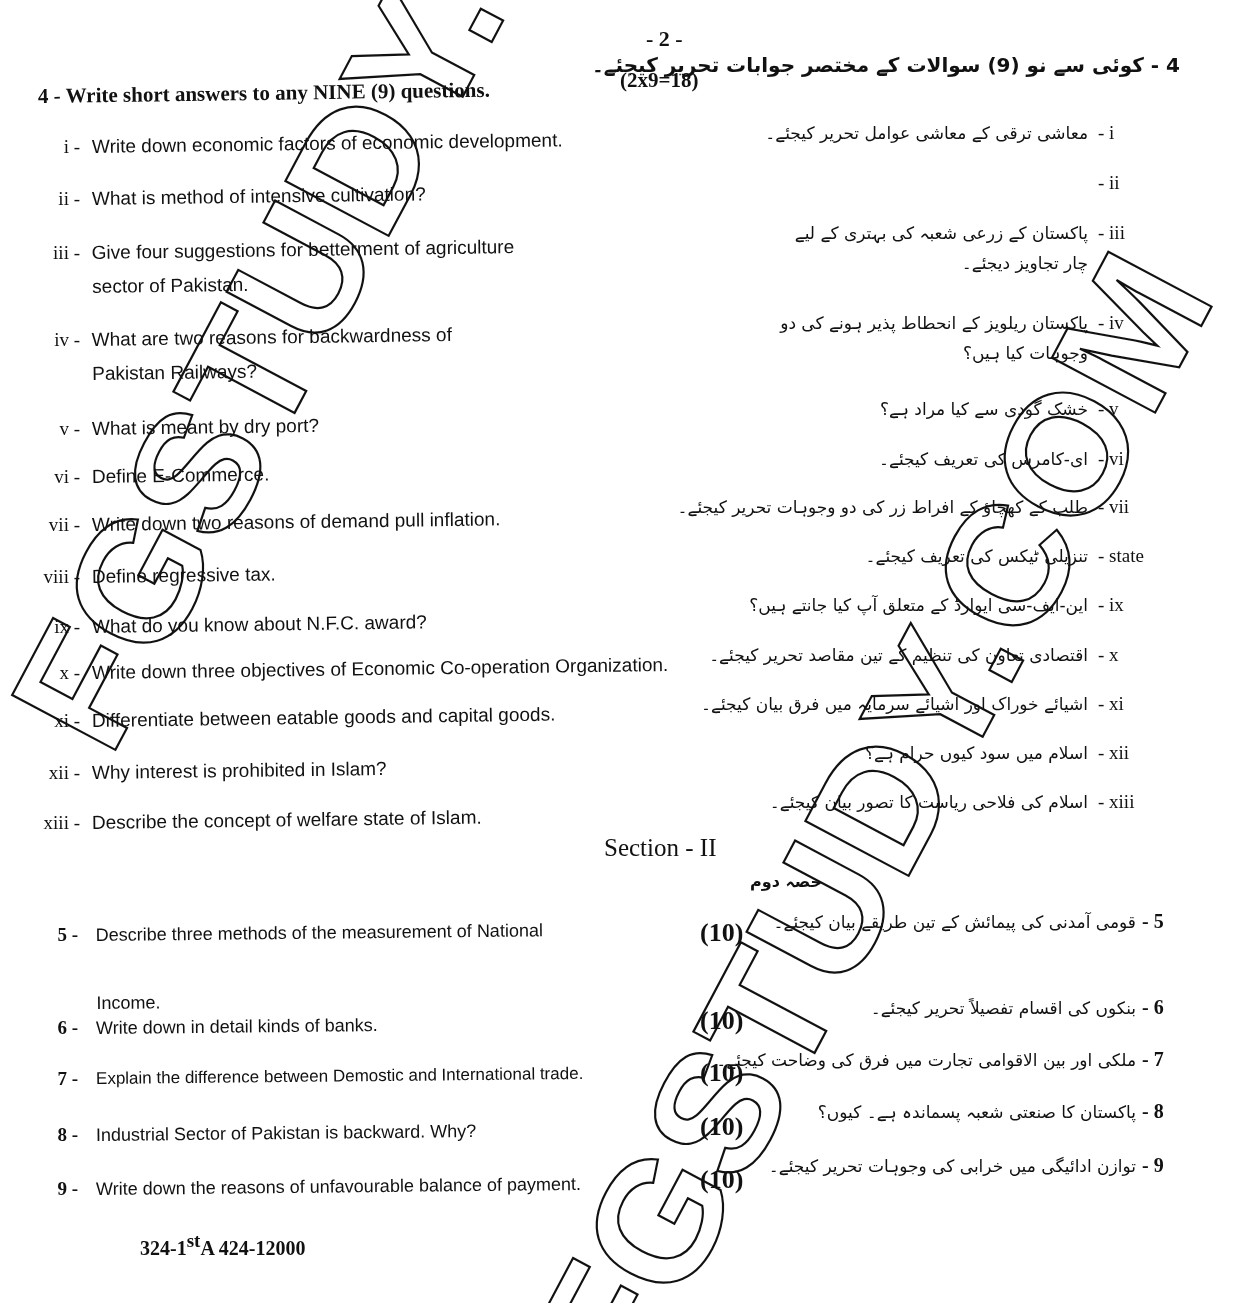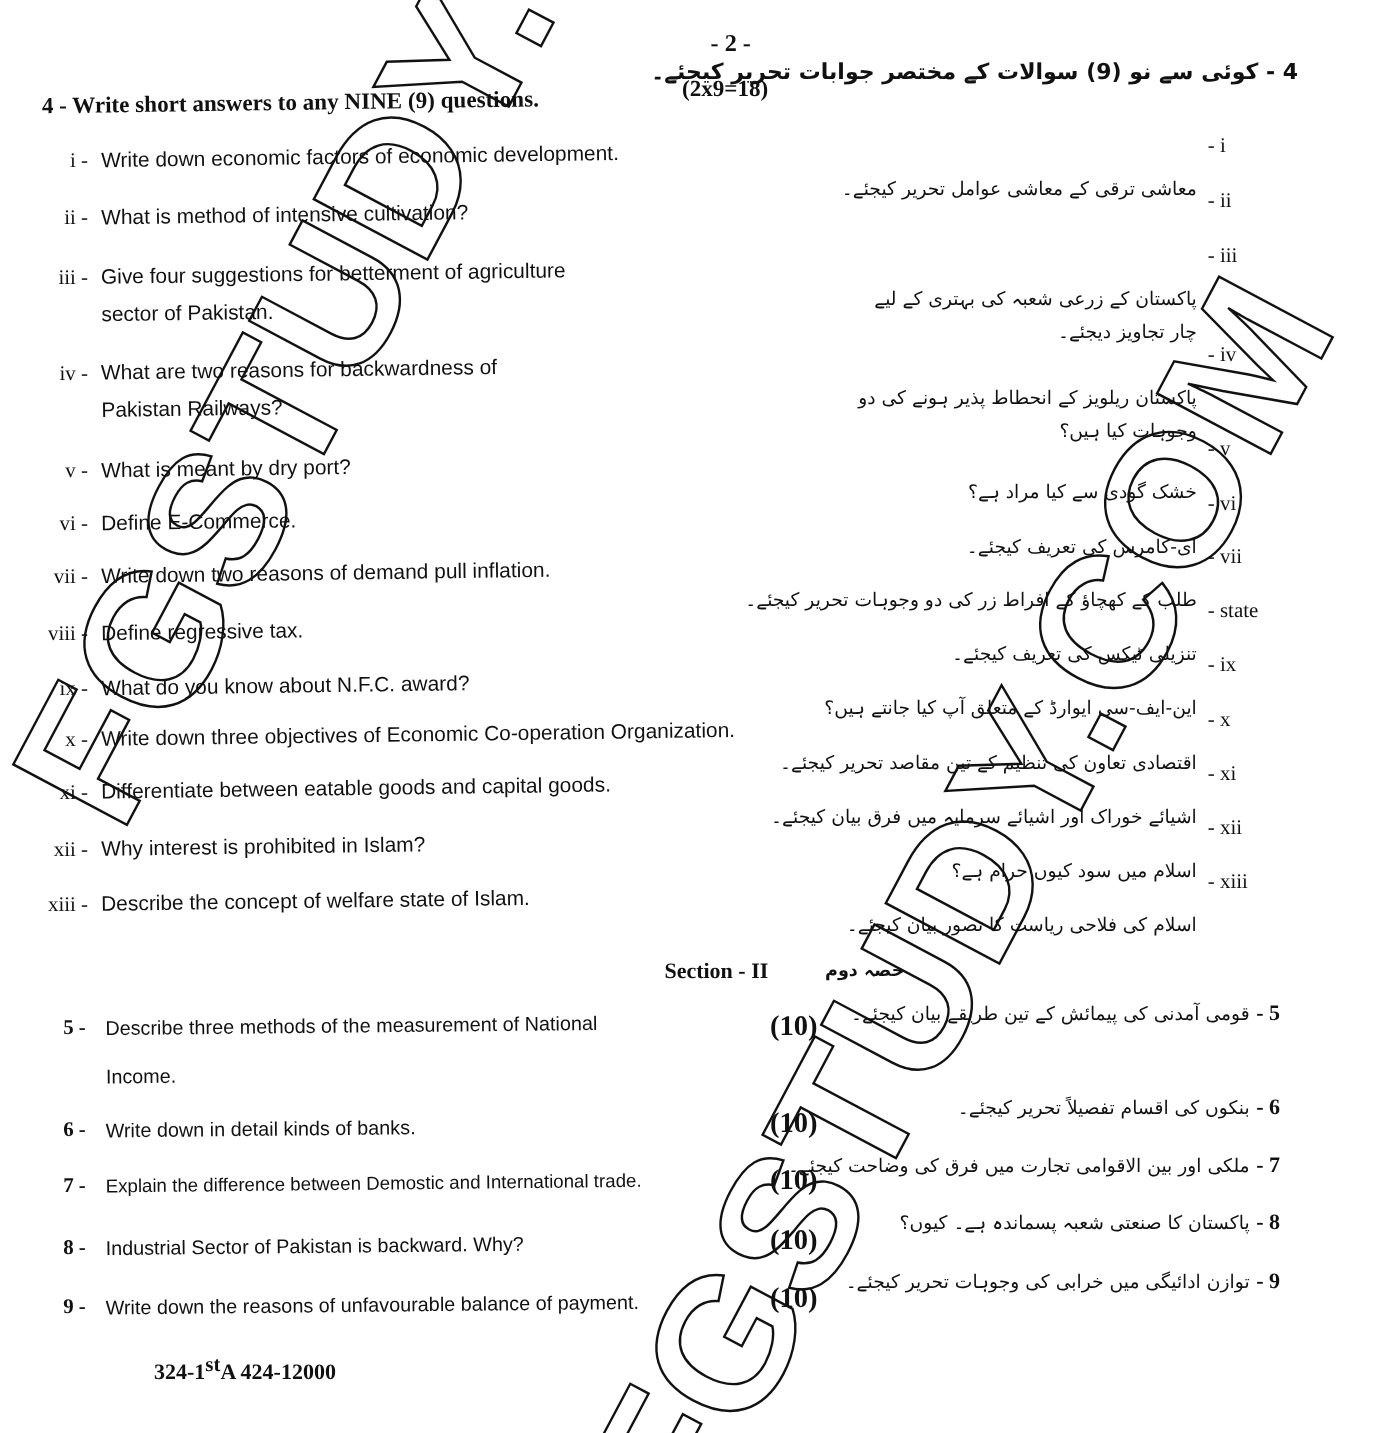--- a/index.html
+++ b/index.html
@@ -15,23 +15,23 @@
   .q4-marks { left: 620px; top: 68px; font-size: 21px; font-weight: bold; }
   .urdu-head { right: 70px; top: 53px; font-size: 20px; font-weight: bold; }
 
   .item { position: absolute; left: 0; display: flex; align-items: flex-start; }
   .num { width: 92px; text-align: right; padding-right: 12px; font-size: 19px; box-sizing: border-box; }
   .txt { font-size: 19px; line-height: 34px; transform: rotate(-0.8deg); transform-origin: left center; }
   .num { line-height: 34px; }
 
   .urdu-item { position: absolute; right: 80px; display: flex; flex-direction: row-reverse; align-items: flex-start; }
   .urdu-num { width: 72px; text-align: left; padding-left: 10px; font-size: 19px; line-height: 30px; direction: ltr; }
-  .urdu-txt { font-size: 17px; line-height: 30px; text-align: right; max-width: 360px; white-space: normal; margin-top: 39px; }
-
-  .section-head { left: 604px; top: 872px; font-size: 20px; font-weight: bold; }
+  .urdu-txt { font-size: 17px; line-height: 30px; text-align: right; max-width: 360px; white-space: normal; }
+
+  .section-head { left: 604px; top: 834px; font-size: 25px; font-weight: normal; }
   .section-urdu { left: 750px; top: 872px; font-size: 16px; font-weight: bold; }
 
   .long-q { position: absolute; left: 0; display: flex; align-items: flex-start; }
   .long-num { width: 96px; text-align: right; padding-right: 18px; font-size: 19px; font-weight: bold; line-height: 34px; box-sizing: border-box; }
   .long-txt { font-size: 18px; line-height: 34px; width: 590px; transform: rotate(-0.6deg); transform-origin: left center; }
   .long-marks { position: absolute; left: 700px; font-size: 26px; font-weight: bold; }
 
   .urdu-long { position: absolute; right: 48px; display: flex; flex-direction: row-reverse; align-items: center; }
   .urdu-long-num { width: 60px; text-align: left; padding-left: 6px; font-size: 20px; font-weight: bold; direction: ltr; }
   .urdu-long-txt { font-size: 17px; }
@@ -164,21 +164,21 @@
     <span class="urdu-txt urdu">اسلام کی فلاحی ریاست کا تصور بیان کیجئے۔</span>
   </div>
 
   <div class="abs serif section-head">Section - II</div>
   <div class="abs urdu section-urdu">حصہ دوم</div>
 
   <div class="long-q" style="top:918px">
     <span class="long-num serif">5 -</span>
     <span class="long-txt sans">
       <span>Describe three methods of the measurement of National</span><br>
-      <span style="display:inline-block;margin-top:10px">Income.</span>
+      <span style="display:inline-block;margin-top:34px">Income.</span>
     </span>
   </div>
   <div class="long-marks serif" style="top:918px">(10)</div>
 
   <div class="long-q" style="top:1011px">
     <span class="long-num serif">6 -</span>
     <span class="long-txt sans">Write down in detail kinds of banks.</span>
   </div>
   <div class="long-marks serif" style="top:1006px">(10)</div>
 

